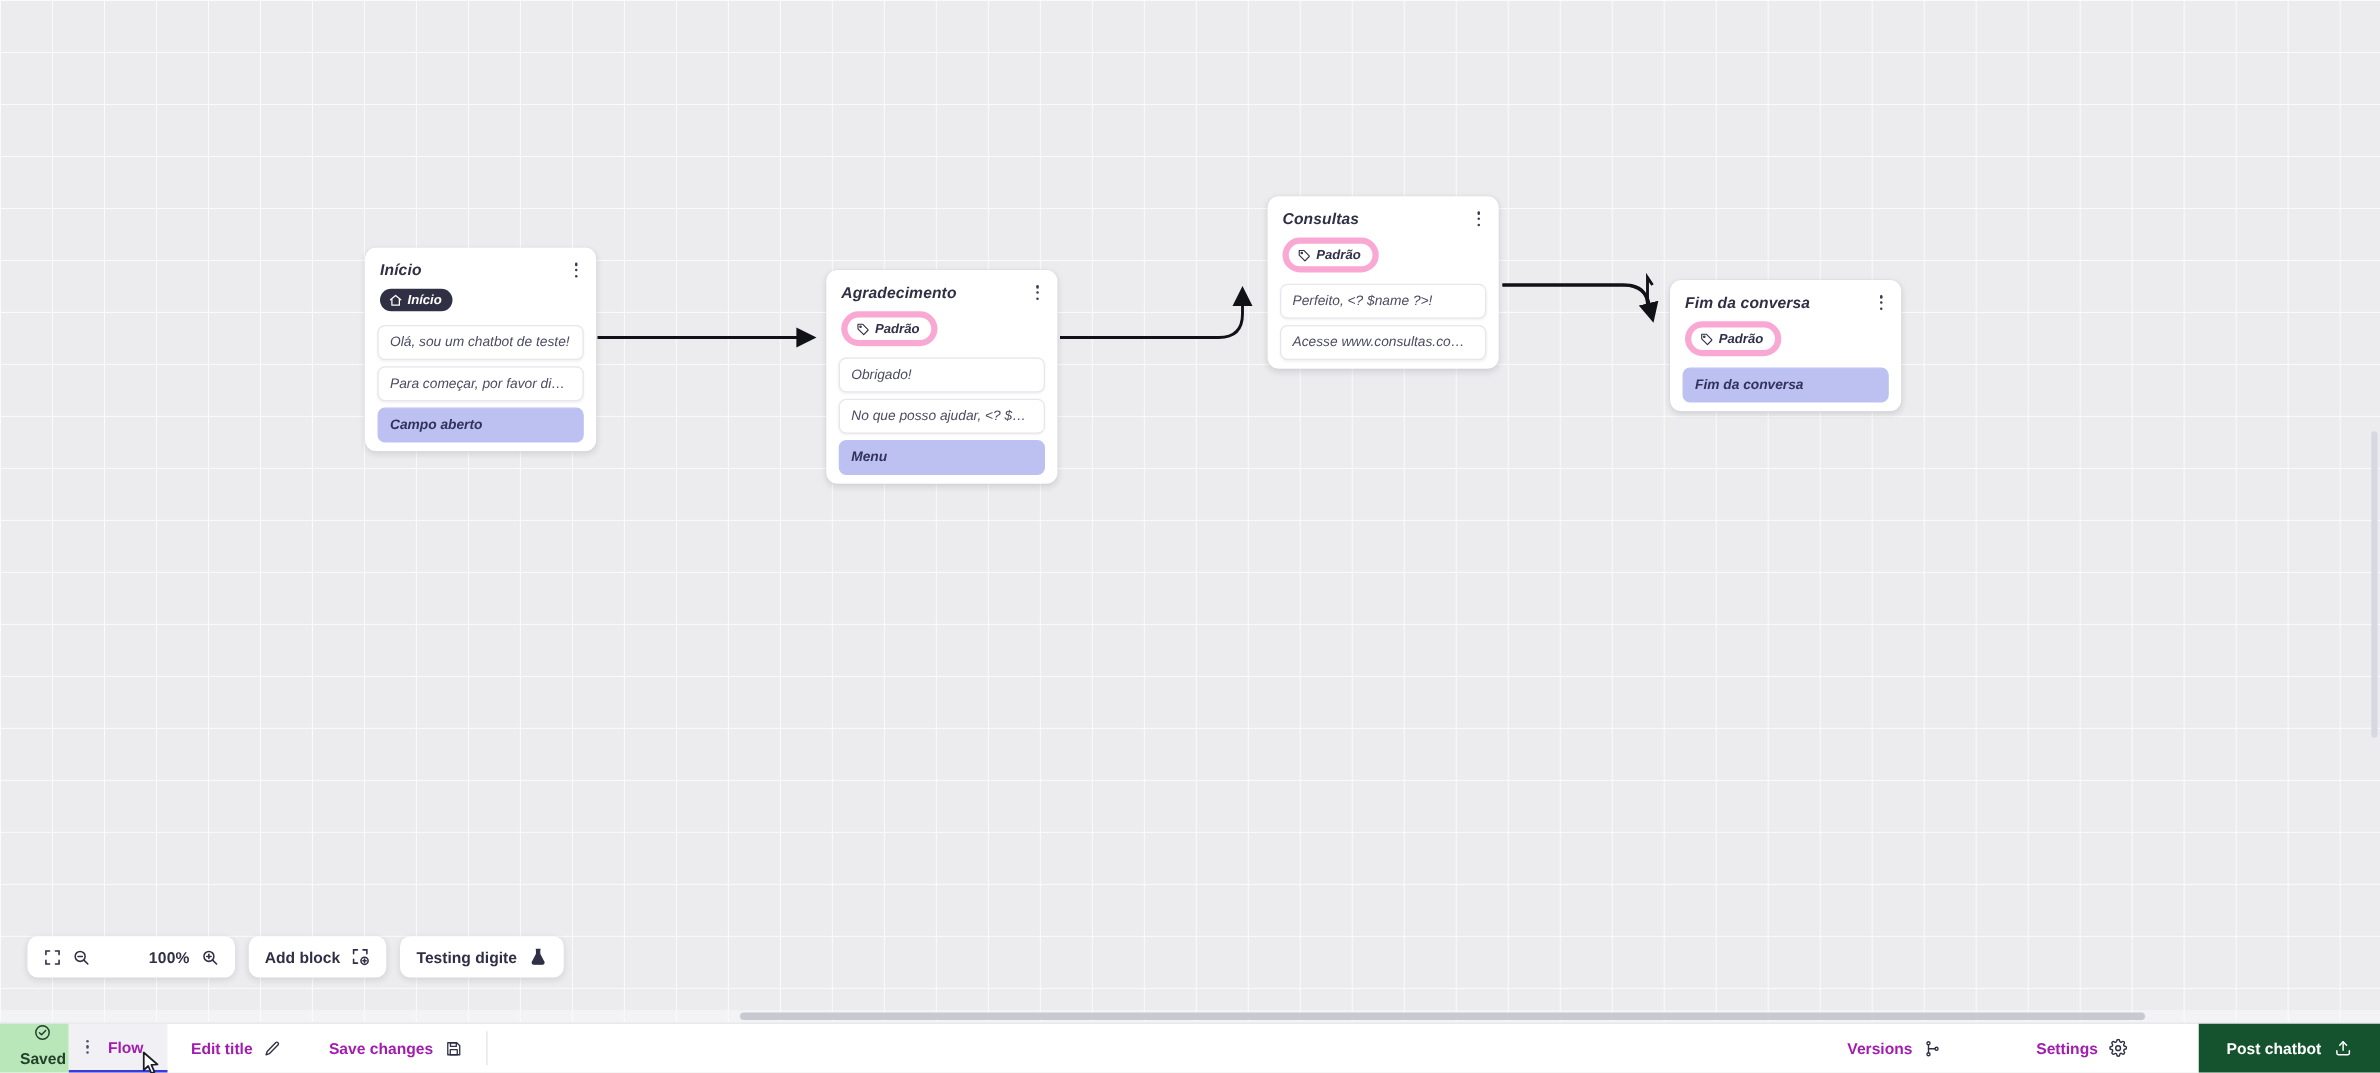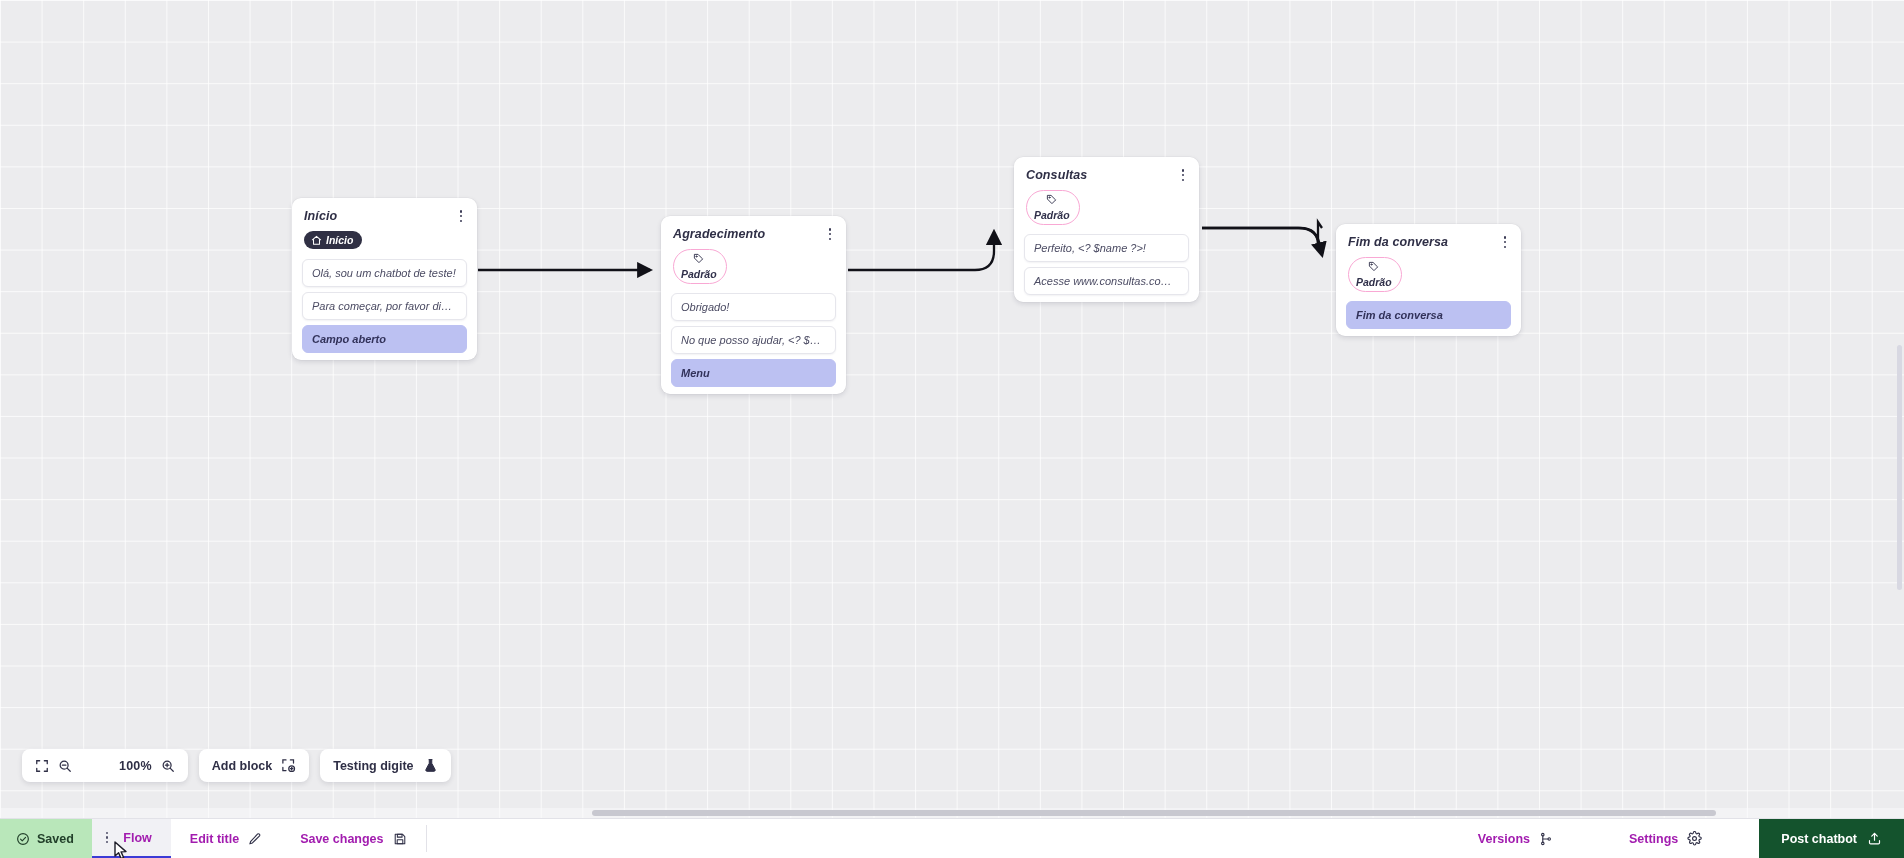--- a/index.html
+++ b/index.html
@@ -59,21 +59,21 @@
 
   .tag-row { padding: 7px 12px 0 12px; }
   .tag {
     display: inline-flex; align-items: center; gap: 4px;
     font-size: 10.5px; font-weight: 700;
     padding: 3px 9px 3px 7px;
     border-radius: 20px;
     line-height: 12px;
   }
   .tag.home { background: #303044; color: #ffffff; }
-  .tag.padrao { background: #ffffff; color: #30304a; border: 1px solid #f9a8d4; flex-direction: column; }
+  .tag.padrao { background: #ffffff; color: #30304a; border: 5px solid #f9a8d4; }
   .tag svg { display:block; }
 
   .rows { padding: 9px 10px 0 10px; display: flex; flex-direction: column; gap: 5px; }
   .row {
     font-size: 11px;
     color: #4b4b63;
     background: #ffffff;
     border: 1px solid #e6e6ec;
     border-radius: 6px;
     padding: 6px 9px;
@@ -126,21 +126,22 @@
     background: #ffffff;
     border-top: 1px solid #e2e2e8;
     display: flex; align-items: stretch;
     z-index: 10;
   }
   #saved-chip {
     display: flex; align-items: center; gap: 7px;
     background: #b9e7ba;
     color: #22402a;
     font-size: 12.5px; font-weight: 600;
-    padding: 0 18px 0 16px;
+    padding: 0 2px 0 16px;
+    flex-direction: column;
   }
   .bb-left { display: flex; align-items: stretch; }
   .bb-item {
     display: flex; align-items: center; gap: 9px;
     font-size: 12.5px; font-weight: 600;
     color: #a21caf;
     padding: 0 19px;
     cursor: pointer;
     white-space: nowrap;
   }

